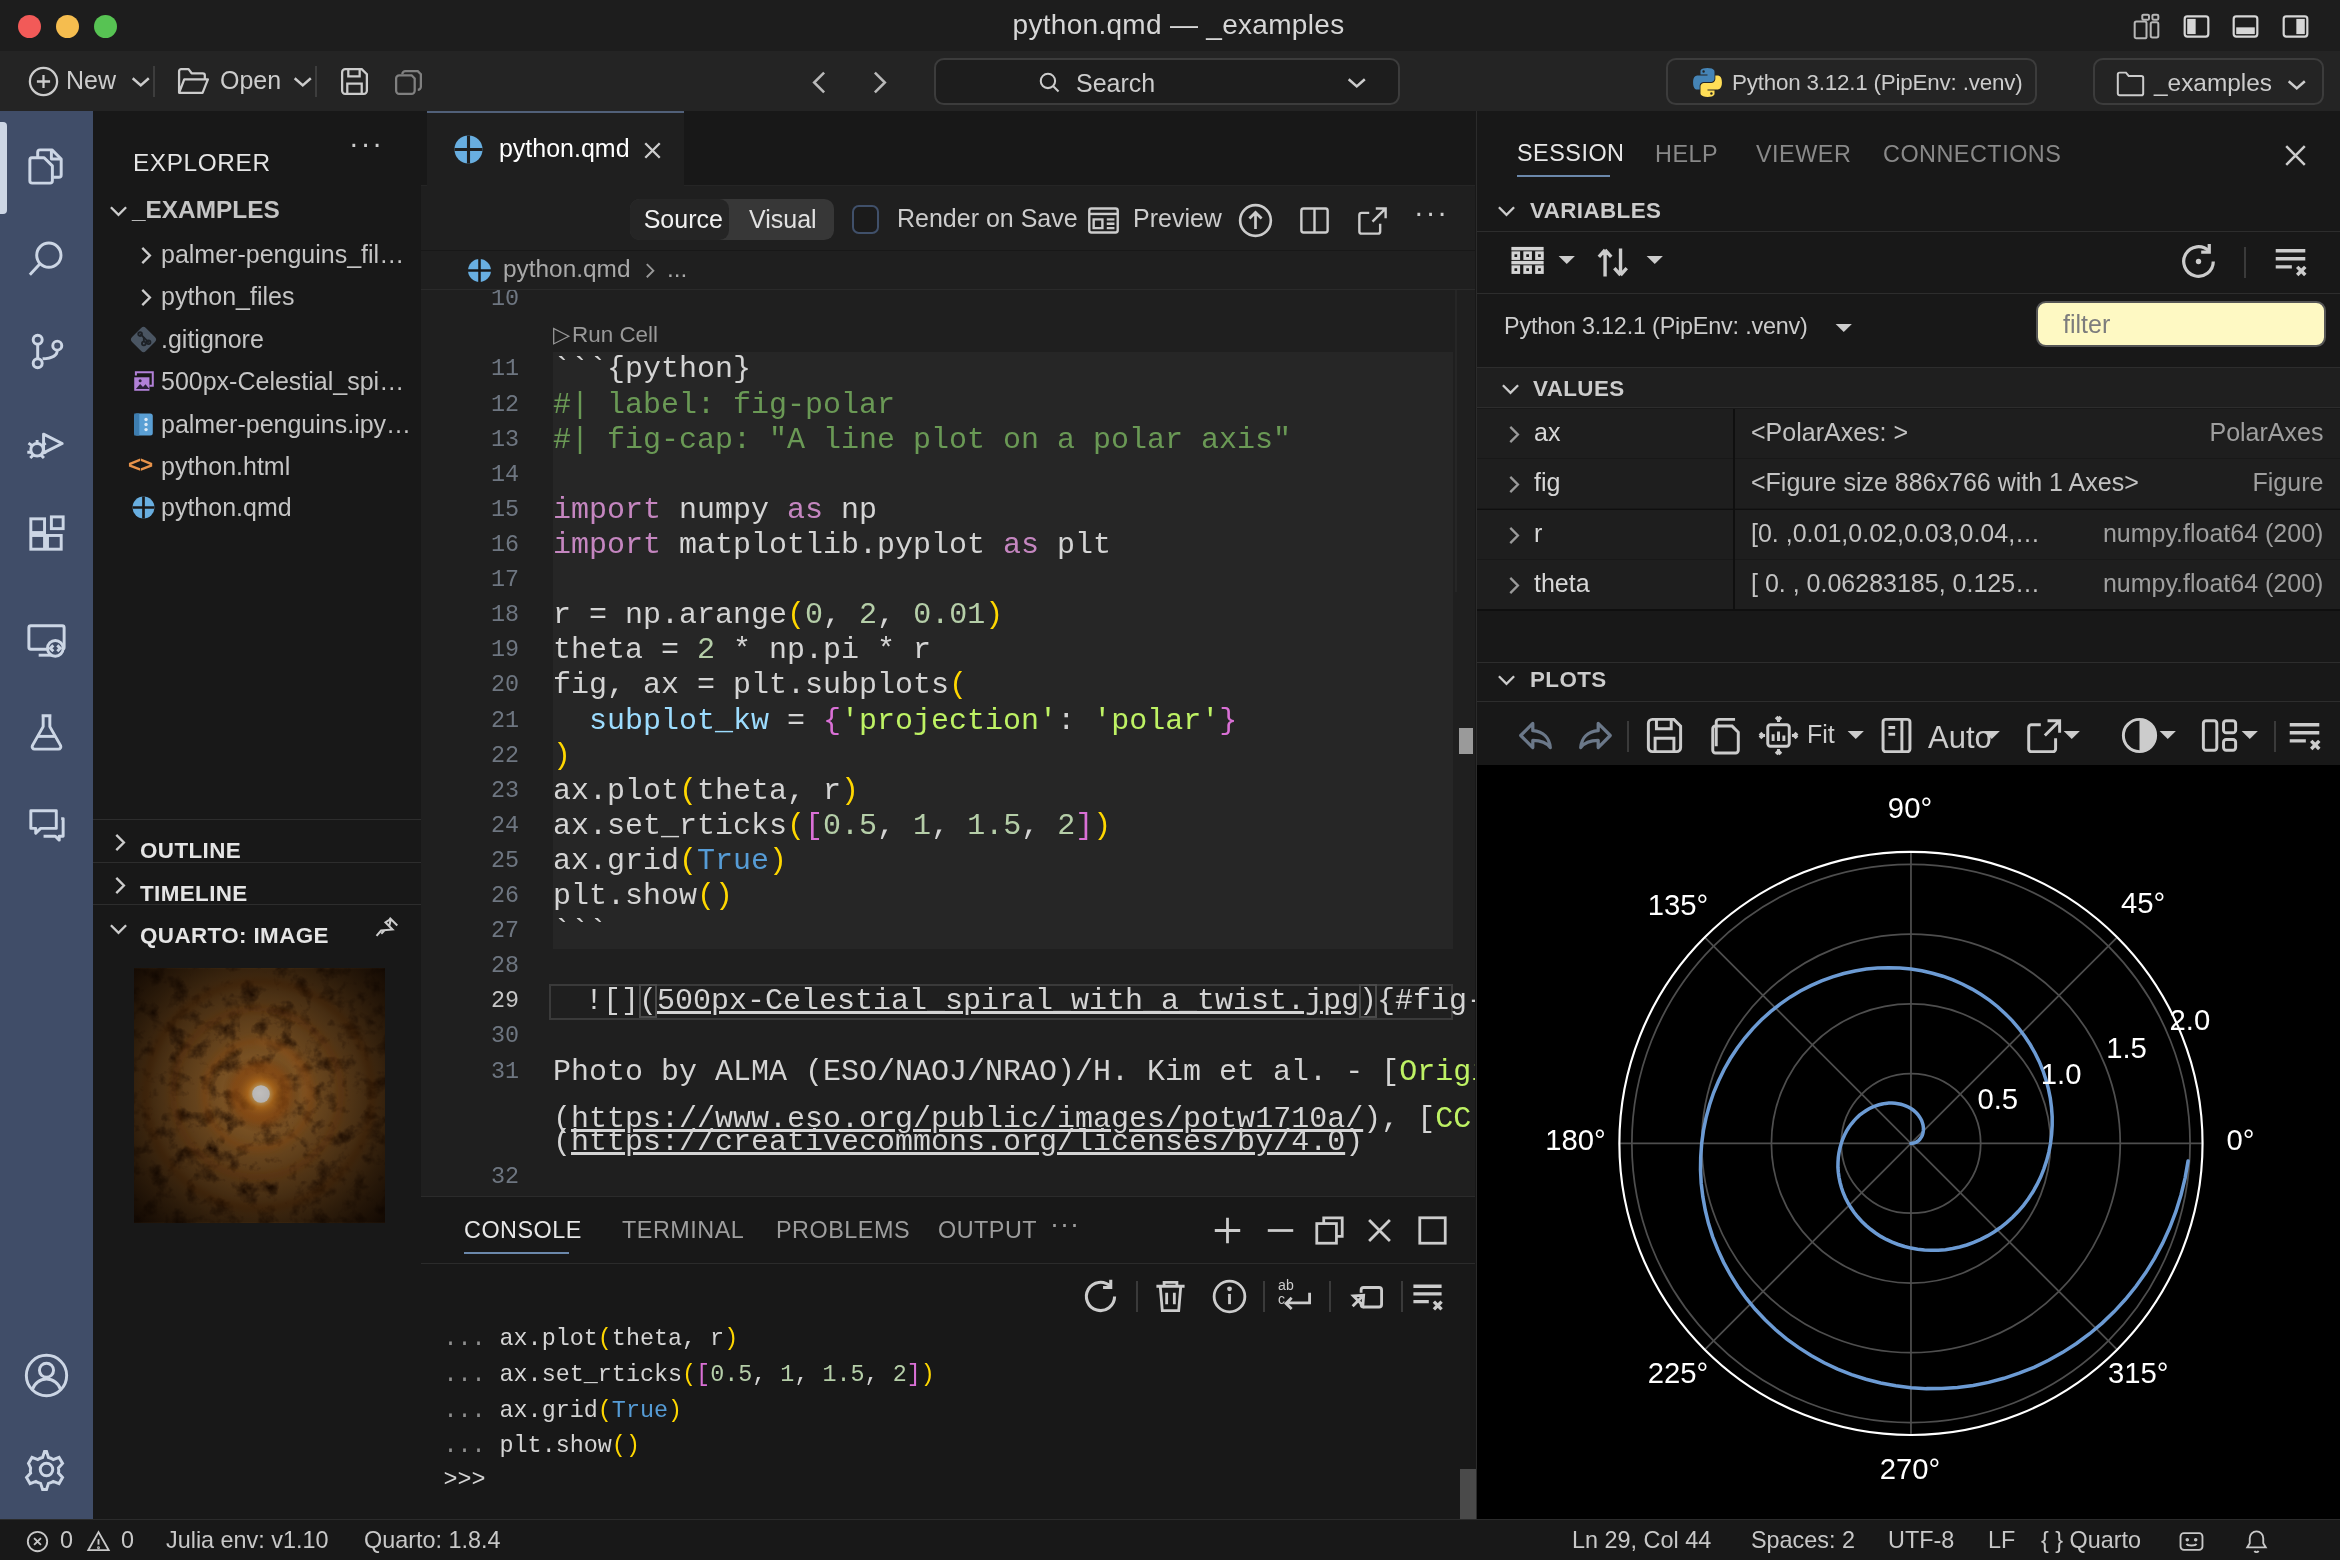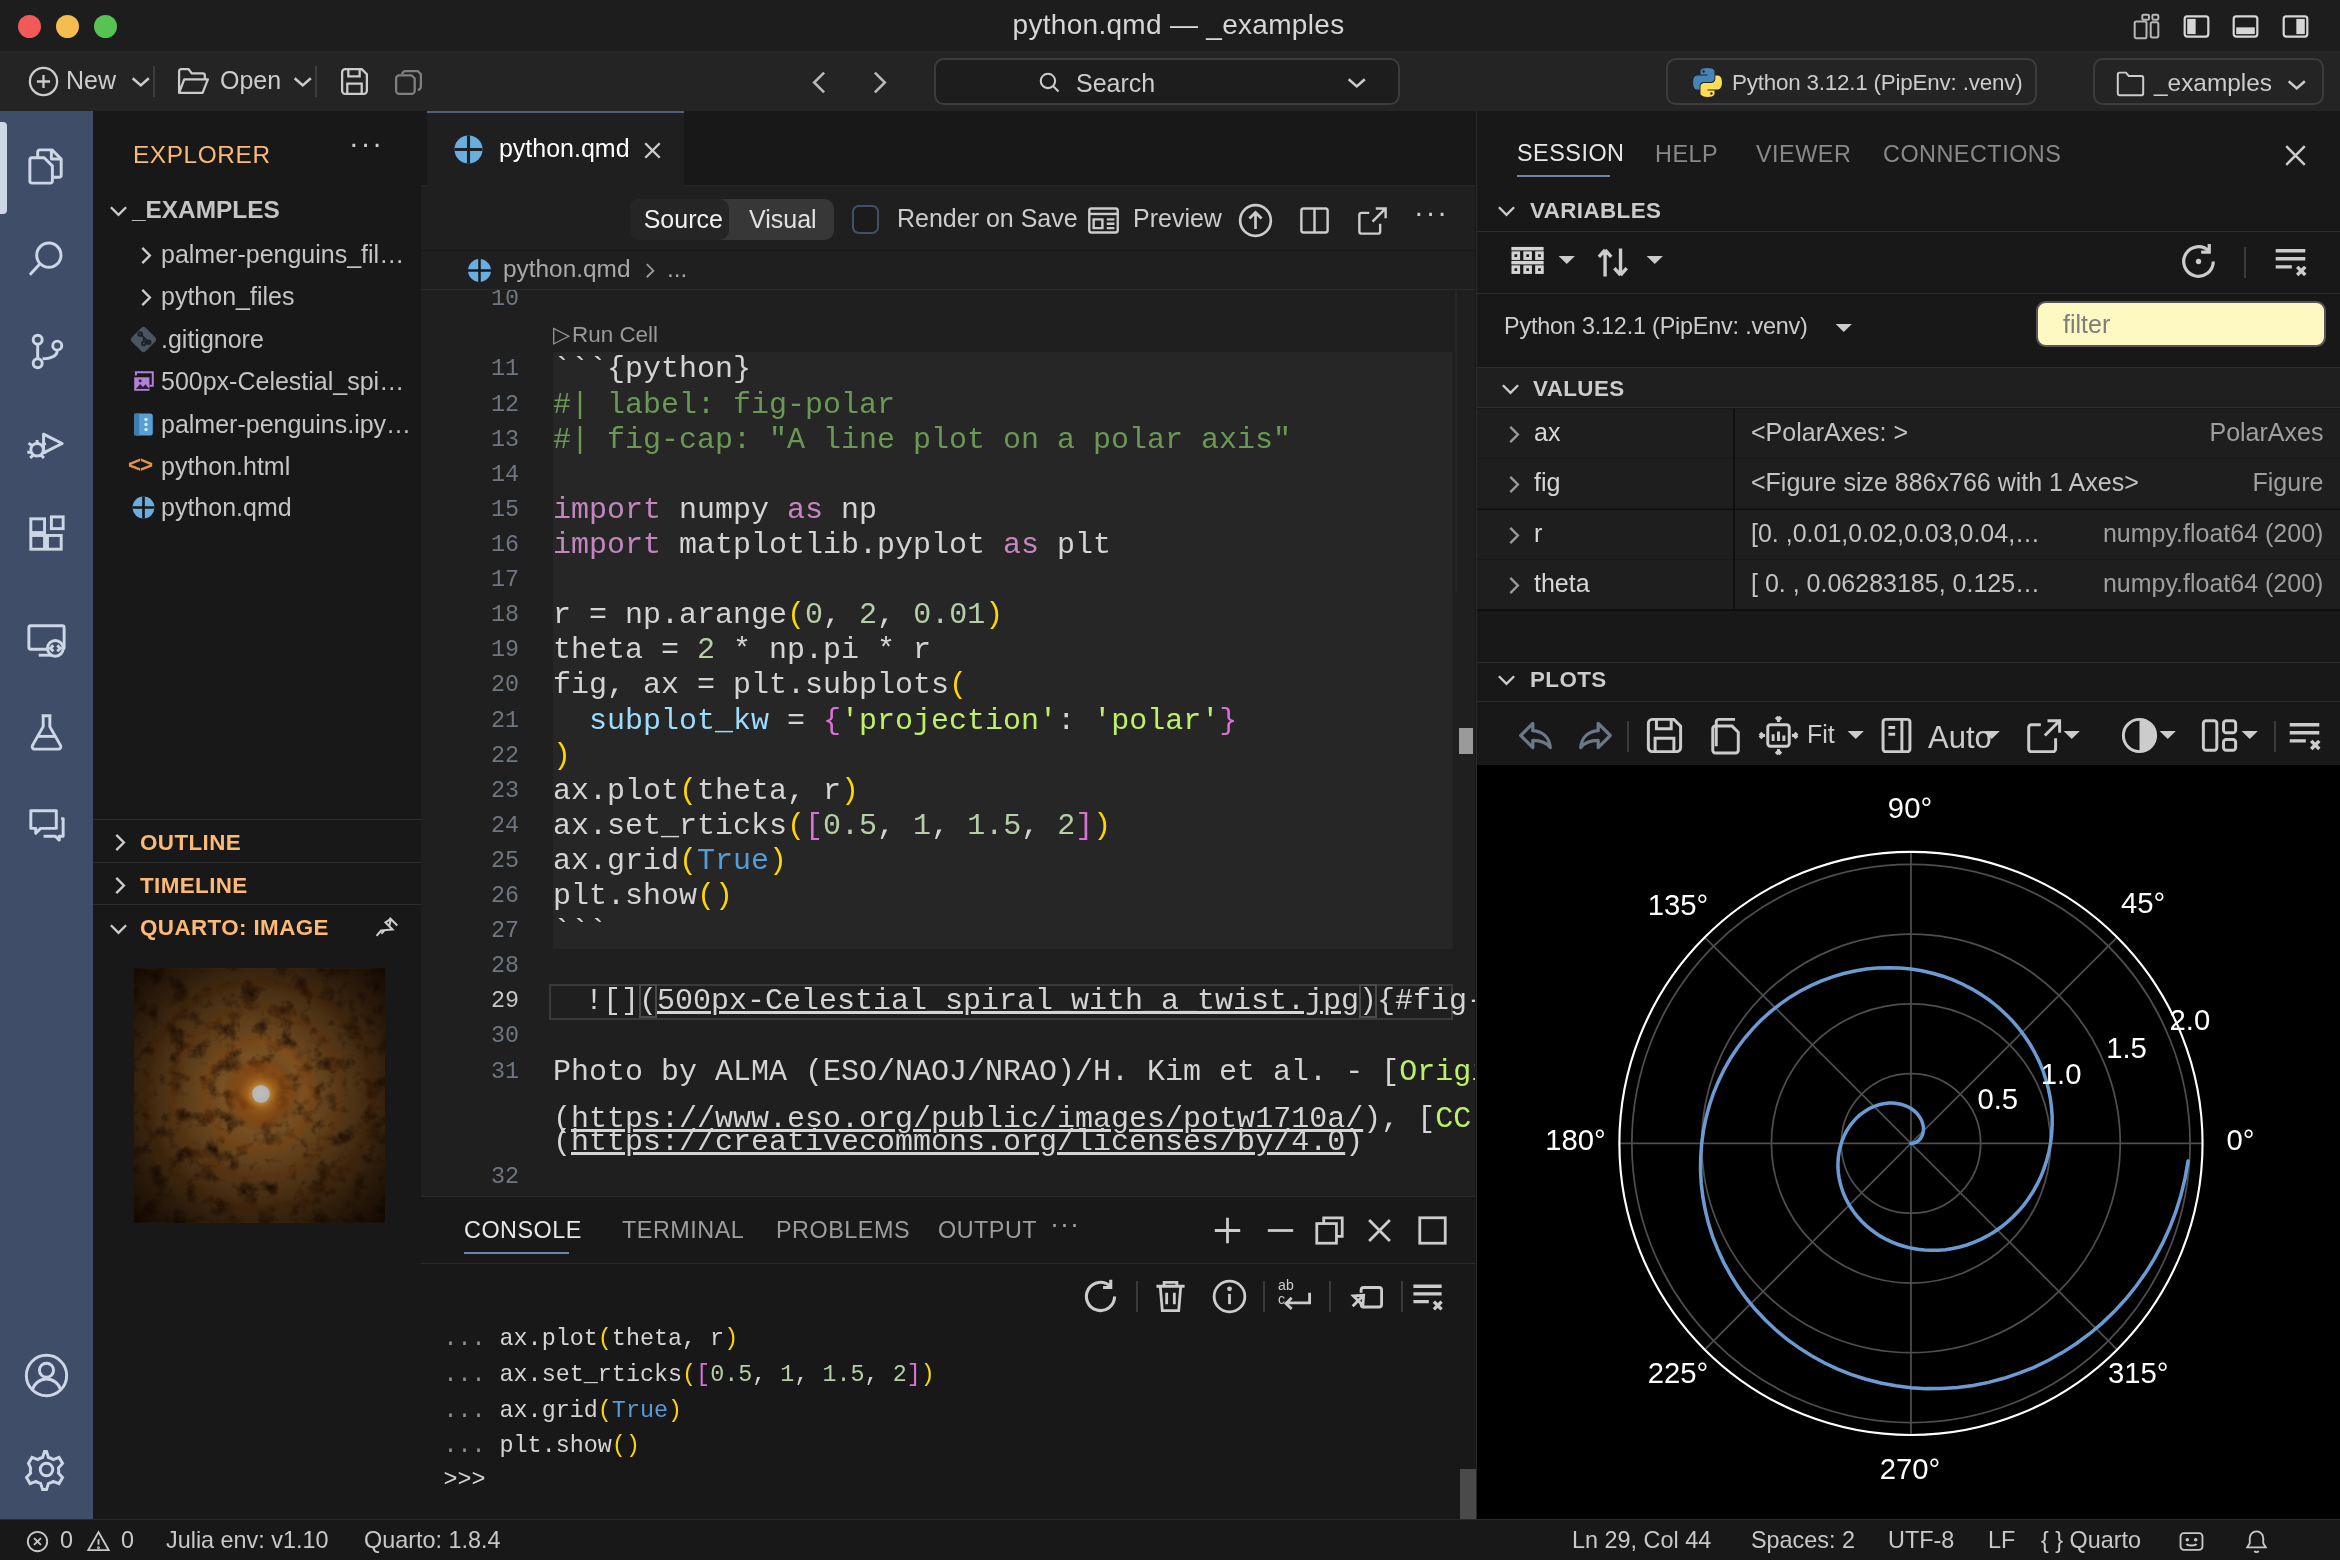--- a/index.html
+++ b/index.html
@@ -16,21 +16,21 @@
 .tbtxt { font-size:25px; color:#cccccc; }
 .sep { width:2px; height:31px; background:#3d3d3d; top:14.6px; }
 #searchbox { left:934px; top:6.8px; width:466px; height:47px; background:#1d1d1d; border:2px solid #3c3c3c; border-radius:9.8px; }
 .obtn { height:47px; top:6.8px; border:2px solid #3c3c3c; border-radius:9.8px; background:#242424; white-space:nowrap; overflow:hidden; }
 
 #activitybar { left:0; top:111px; width:93px; height:1408px; background:#404d68; color:#c6d0e2; }
 #actind { left:0; top:10.7px; width:6.8px; height:92px; background:#cdd6e4; border-radius:0 3.9px 3.9px 0; }
 .aicon { left:23.4px; width:47px; height:47px; }
 
 #sidebar { left:93px; top:111px; width:329px; height:1408px; background:#181818; }
-.shead { font-size:22.4px; font-weight:bold; color:#fdba74; letter-spacing:0.4px; }
+.shead { font-size:22.4px; font-weight:bold; color:#e5e5e5; letter-spacing:0.4px;margin-top:8px; }
 .srow { position:absolute; left:0; width:100%; height:43px; font-size:25px; color:#c5c5c5; }
 .srow .lbl { position:absolute; left:68px; top:6.8px; white-space:nowrap; }
 .chev { position:absolute; width:27px; height:27px; }
 .sdiv { position:absolute; left:0; width:100%; height:1px; background:#2d2d2d; }
 
 #tabbar { left:421px; top:111px; width:1054px; height:75px; background:#181818; border-bottom:1px solid #252525;}
 #tab1 { left:5.9px; top:0; width:257px; height:75px; background:#1f1f1f; border-top:2.9px solid #516079; }
 #edtoolbar { left:421px; top:186px; width:1054px; height:64px; background:#1f1f1f; }
 #breadcrumb { left:421px; top:251px; width:1054px; height:39px; background:#1f1f1f; border-bottom:1px solid #2a2a2a; }
 #codearea { left:421px; top:290px; width:1054px; height:906px; background:#1f1f1f; overflow:hidden; }

